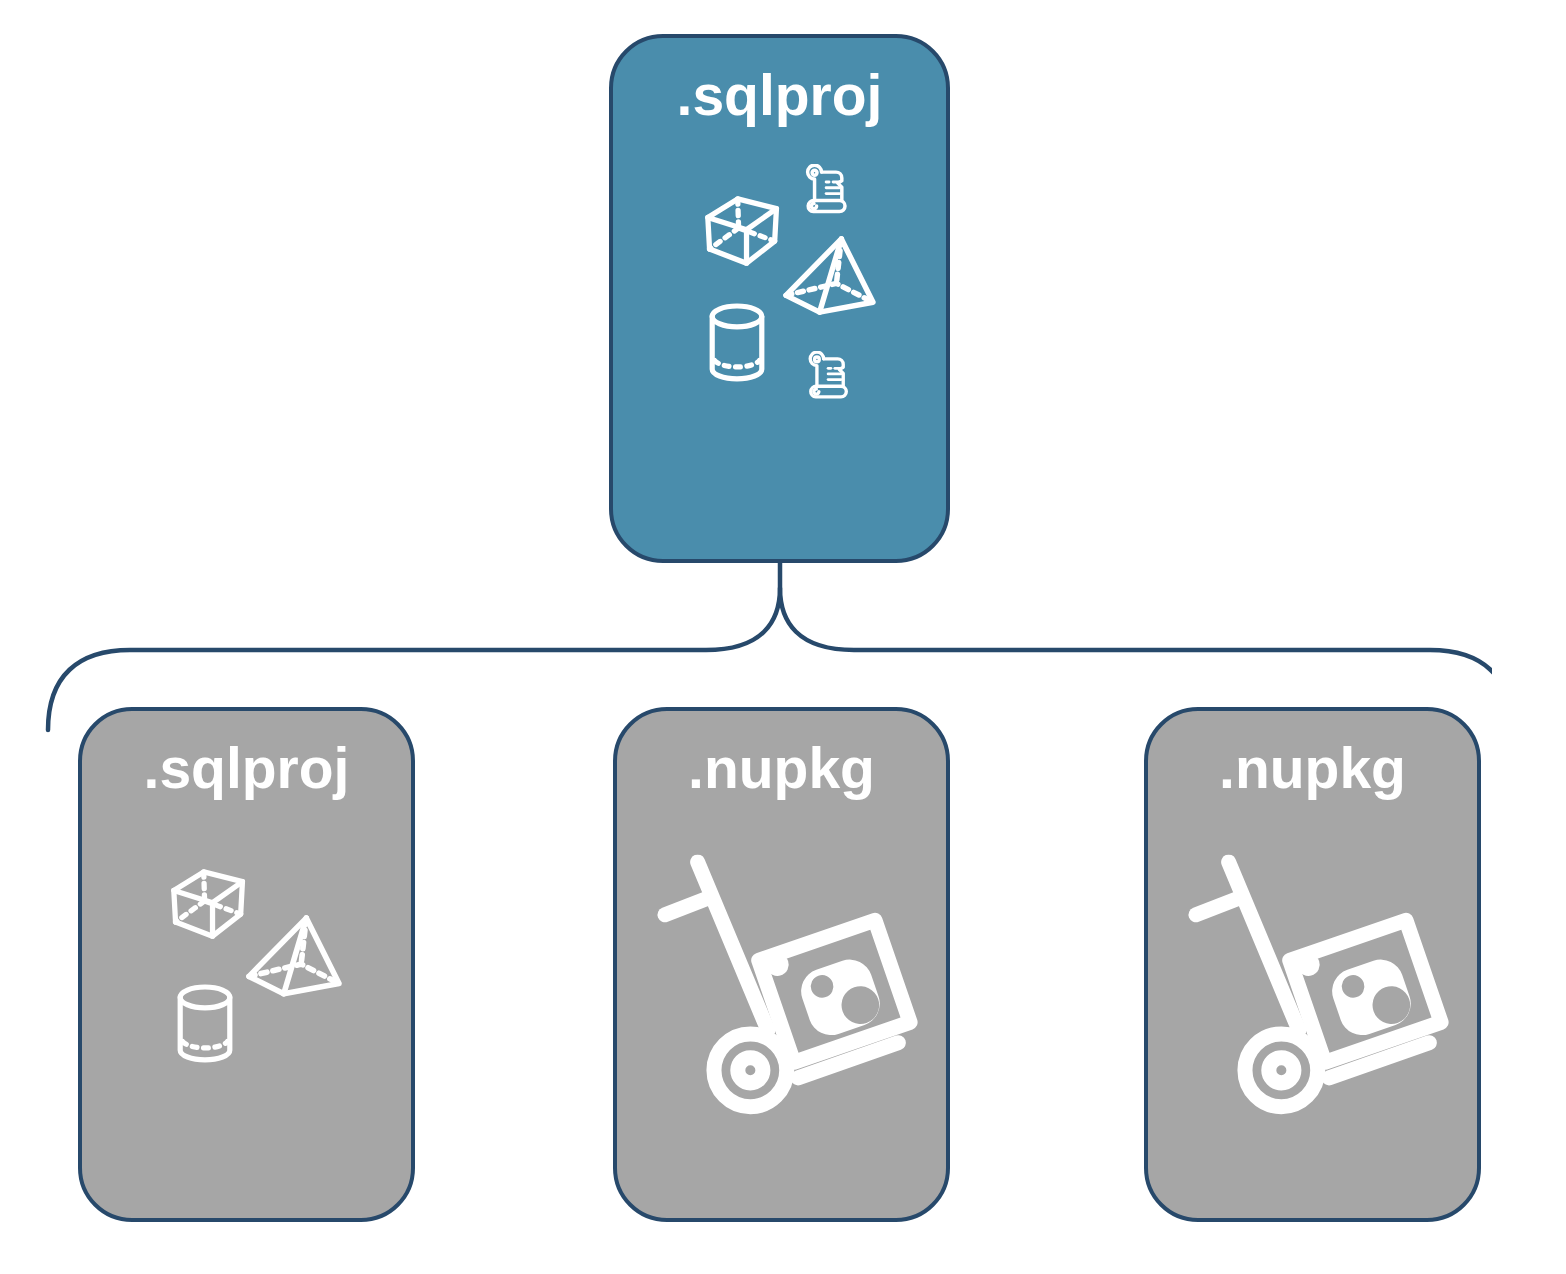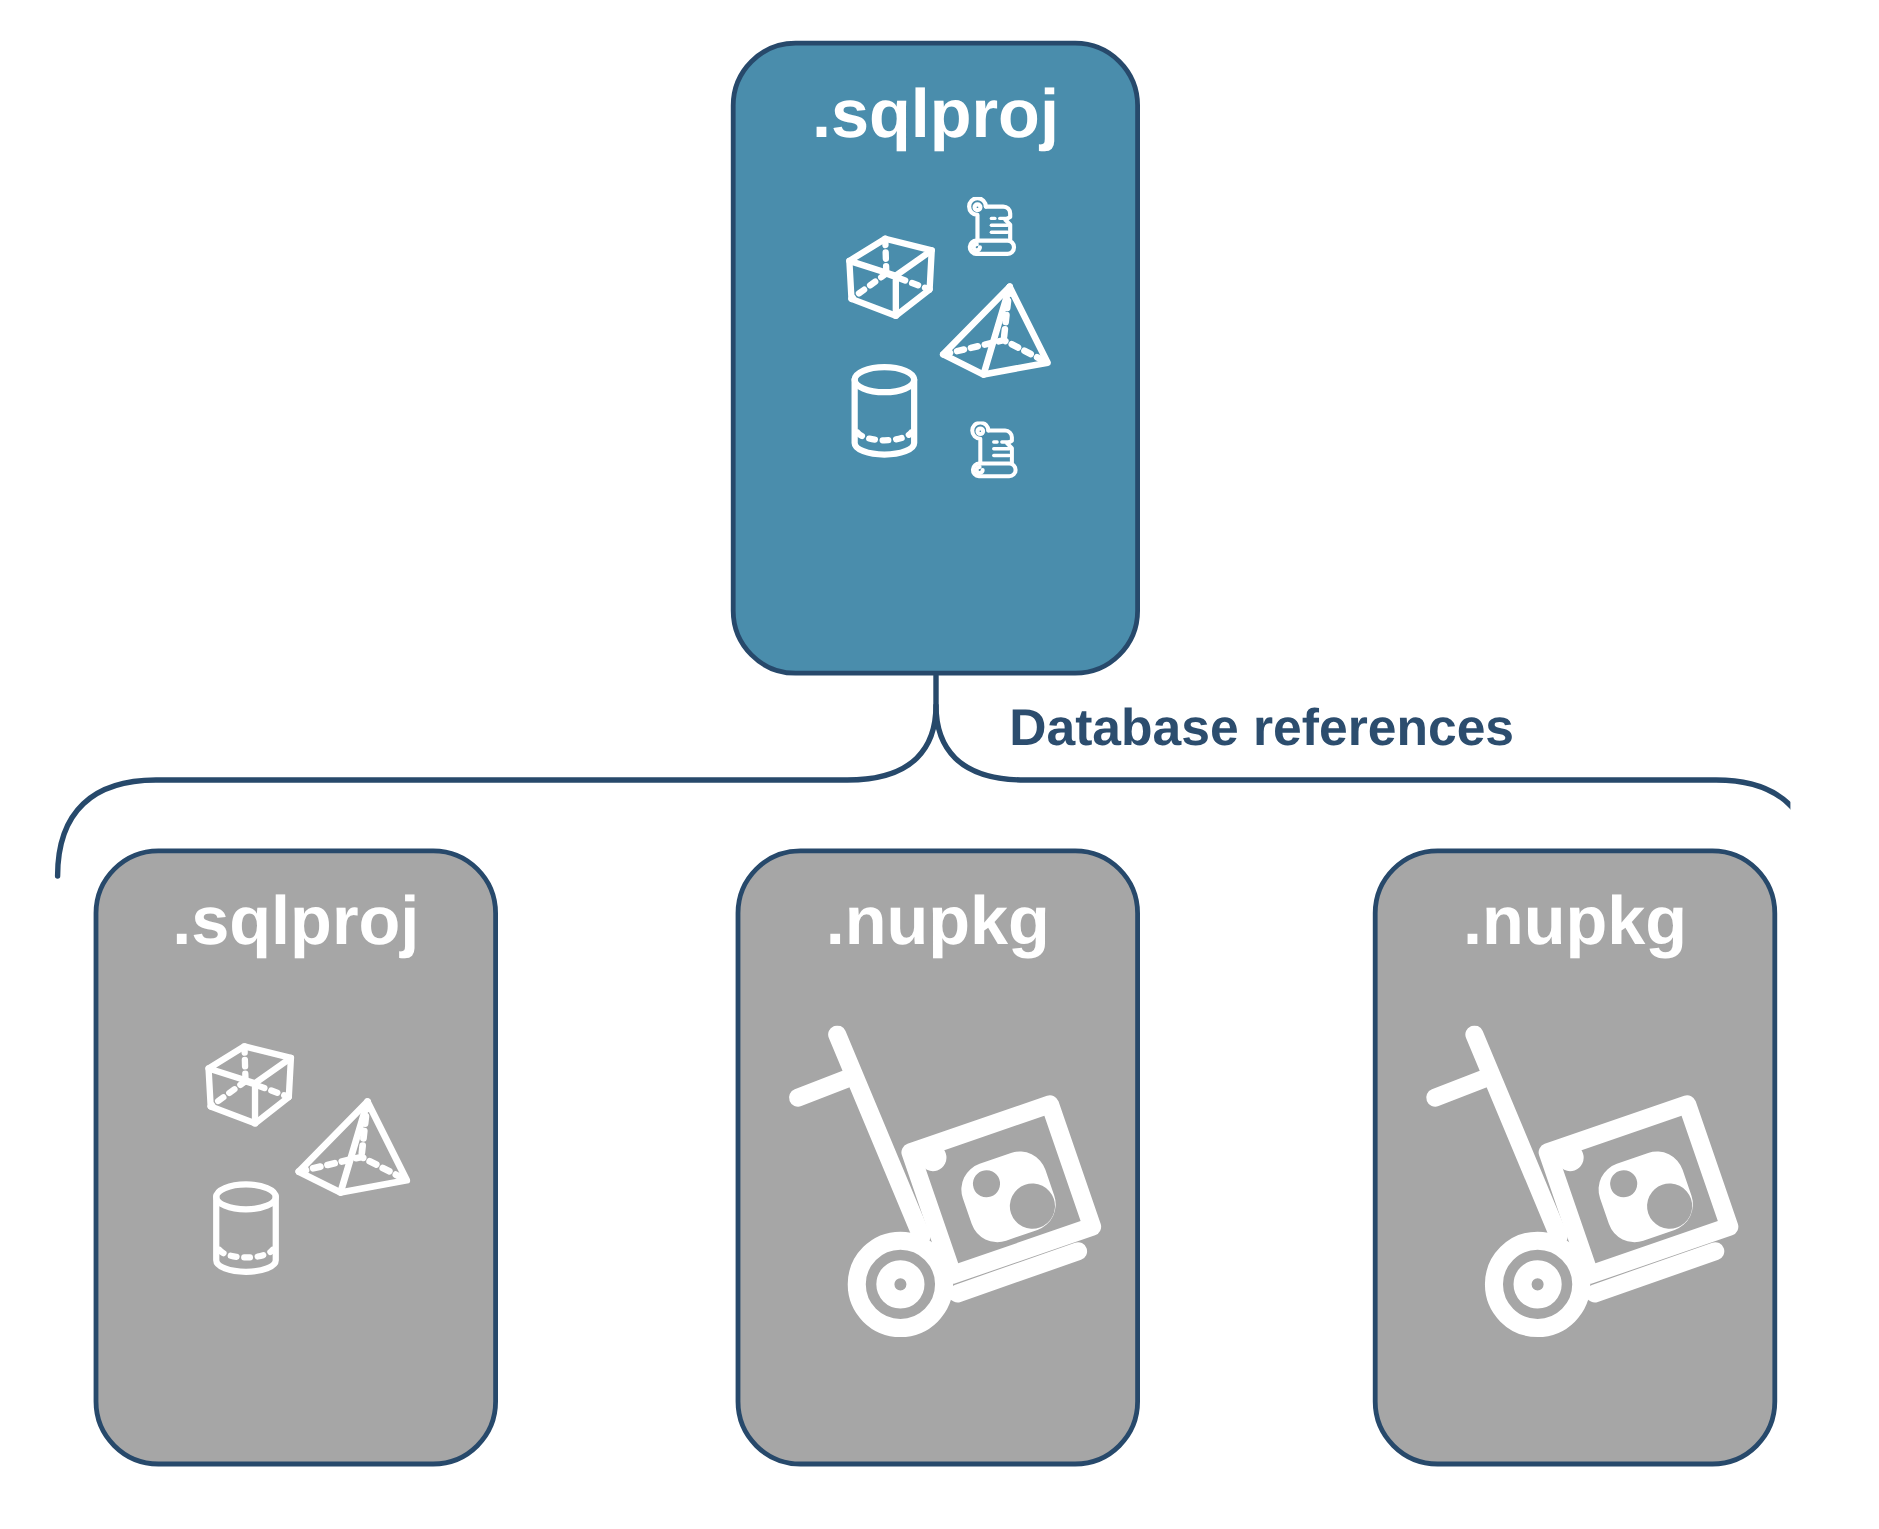--- a/index.html
+++ b/index.html
@@ -159,21 +159,20 @@
         <use href="#sym-scroll"></use>
       </svg>
   </div>
 
   <svg class="connector-svg" viewBox="0 0 1566 1274">
     <g fill="none" stroke="var(--outline,#27496B)" stroke-width="4.5" stroke-linecap="round">
       <path d="M780,563 L780,588 C780,622 762,650 706,650 L130,650 C78,650 48,676 48,730"></path>
       <path d="M780,588 C780,622 798,650 854,650 L1430,650 C1482,650 1512,676 1512,730"></path>
     </g>
   </svg>
-  <div class="connector-label">Database references</div>
 
   <div class="node gray child-0">
     <div class="node-title">.sqlproj</div>
     <svg class="icon ic-cube" viewBox="0 0 100 100">
         <use href="#sym-cube"></use>
       </svg>
     <svg class="icon ic-pyramid" viewBox="0 0 100 90">
         <use href="#sym-pyramid"></use>
       </svg>
     <svg class="icon ic-cylinder" viewBox="0 0 80 100">

